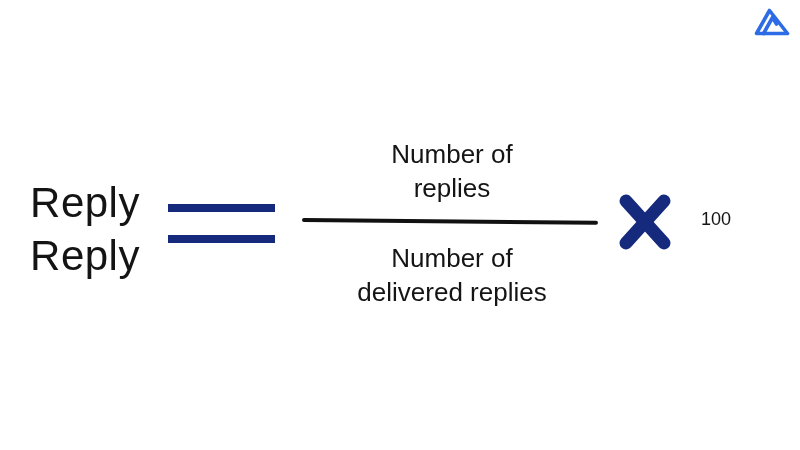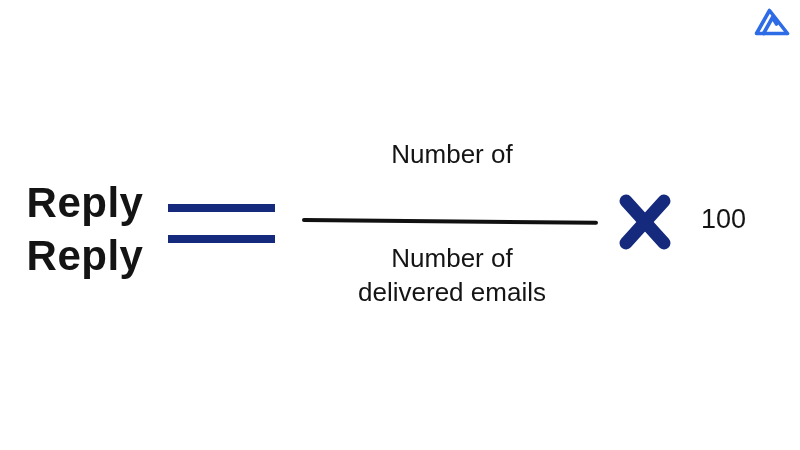--- a/index.html
+++ b/index.html
@@ -29,21 +29,21 @@
 
   
   .lhs {
     position: absolute;
     left: 0px;
     top: 176px;
     width: 170px;
     text-align: center;
     font-size: 42px;
     line-height: 53px;
-    font-weight: 700;
+    font-weight: 400;
     letter-spacing: 0.5px;
   }
 
   
   .equals {
     position: absolute;
     left: 168px;
     top: 204px;
     width: 107px;
     height: 39px;
@@ -100,21 +100,21 @@
     width: 58px;
     height: 62px;
     color: var(--accent-navy, #152a7d);
   }
 
   
   .multiplier {
     position: absolute;
     left: 701px;
     top: 204px;
-    font-size: 27px;
+    font-size: 18px;
     line-height: 30px;
     font-weight: 500;
   }
 </style>
 </head>
 <body>
 
 <div class="canvas">
 
   <div class="logo">
@@ -129,27 +129,28 @@
     <span>Reply</span>
   </div>
 
   <div class="equals" aria-label="=">
     <div class="bar top"></div>
     <div class="bar bottom"></div>
   </div>
 
   <div class="numerator frac-text">
     <span>Number of</span>
+    <span>replies</span>
   </div>
 
   <div class="frac-line"></div>
 
   <div class="denominator frac-text">
     <span>Number of</span>
-    <span>delivered emails</span>
+    <span>delivered replies</span>
   </div>
 
   <div class="multiply" aria-label="×">
     <svg viewBox="0 0 58 62" width="58" height="62" fill="none" stroke="currentColor" stroke-width="13" stroke-linecap="round">
       <line x1="10" y1="10" x2="48" y2="52"></line>
       <line x1="48" y1="10" x2="10" y2="52"></line>
     </svg>
   </div>
 
   <div class="multiplier">100</div>

